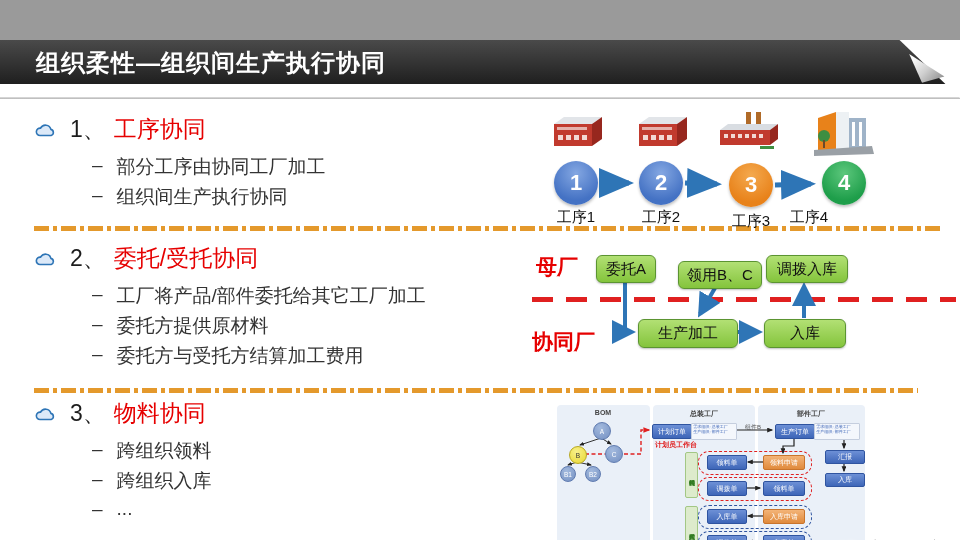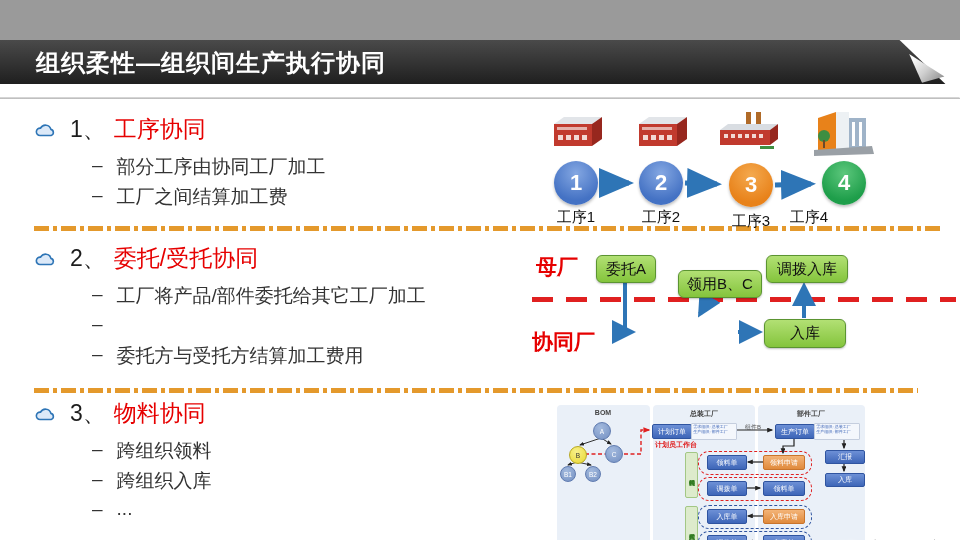--- a/index.html
+++ b/index.html
@@ -109,21 +109,21 @@
       <span class="sec-num">1、</span>
       <span class="sec-red">工序协同</span>
     </div>
     <ul>
       <li style="top:40px">
           <span class="dash">–</span>
           <span>部分工序由协同工厂加工</span>
         </li>
       <li style="top:70px">
           <span class="dash">–</span>
-          <span>工厂之间结算加工费</span>
+          <span>组织间生产执行协同</span>
         </li>
     </ul>
   </div>
 
   <div class="sec" style="top:203px">
     <div class="sec-head">
       <span class="cloud">
         <svg width="22" height="16" viewBox="0 0 17 13">
             <path d="M13.5 11h-9a3 3 0 1 1 .4-5.97A4.5 4.5 0 0 1 13.3 6a2.6 2.6 0 0 1 .2 5Z" fill="#DCE9F8" stroke="#2E75B6" stroke-width="1.3"></path>
           </svg>
@@ -131,20 +131,21 @@
       <span class="sec-num">2、</span>
       <span class="sec-red">委托/受托协同</span>
     </div>
     <ul>
       <li style="top:40px">
           <span class="dash">–</span>
           <span>工厂将产品/部件委托给其它工厂加工</span>
         </li>
       <li style="top:70px">
           <span class="dash">–</span>
+          <span>委托方提供原材料</span>
         </li>
       <li style="top:100px">
           <span class="dash">–</span>
           <span>委托方与受托方结算加工费用</span>
         </li>
     </ul>
   </div>
 
   <div class="sec" style="top:358px">
     <div class="sec-head">
@@ -260,22 +261,23 @@
     <div class="plabel" style="left:774px;top:168px">工序4</div>
   </div>
 
   <div class="consign">
     <div class="redlabel" style="left:6px;top:13px">母厂</div>
     <div class="redlabel" style="left:2px;top:88px">协同厂</div>
 
     <div class="reddash"></div>
 
     <div class="gbox" style="left:66px;top:15px;width:58px;height:26px">委托A</div>
-    <div class="gbox" style="left:148px;top:30px;width:82px;height:26px">领用B、C</div>
+    <div class="gbox" style="left:148px;top:21px;width:82px;height:26px">领用B、C</div>
     <div class="gbox" style="left:236px;top:15px;width:80px;height:26px">调拨入库</div>
+    <div class="gbox" style="left:108px;top:79px;width:98px;height:27px">生产加工</div>
     <div class="gbox" style="left:234px;top:79px;width:80px;height:27px">入库</div>
 
     <svg class="svgabs" style="left:0;top:0" width="430" height="145">
       <defs>
         <marker id="mBlue2" markerWidth="8" markerHeight="8" refX="5" refY="3" orient="auto">
           <path d="M0,0 L6,3 L0,6 Z" fill="#2E75B6"></path>
         </marker>
       </defs>
       <path d="M95,41 L95,92 L102,92" fill="none" stroke="#2E75B6" stroke-width="4" marker-end="url(#mBlue2)"></path>
       <line x1="189" y1="41" x2="170" y2="74" stroke="#2E75B6" stroke-width="4" marker-end="url(#mBlue2)"></line>

